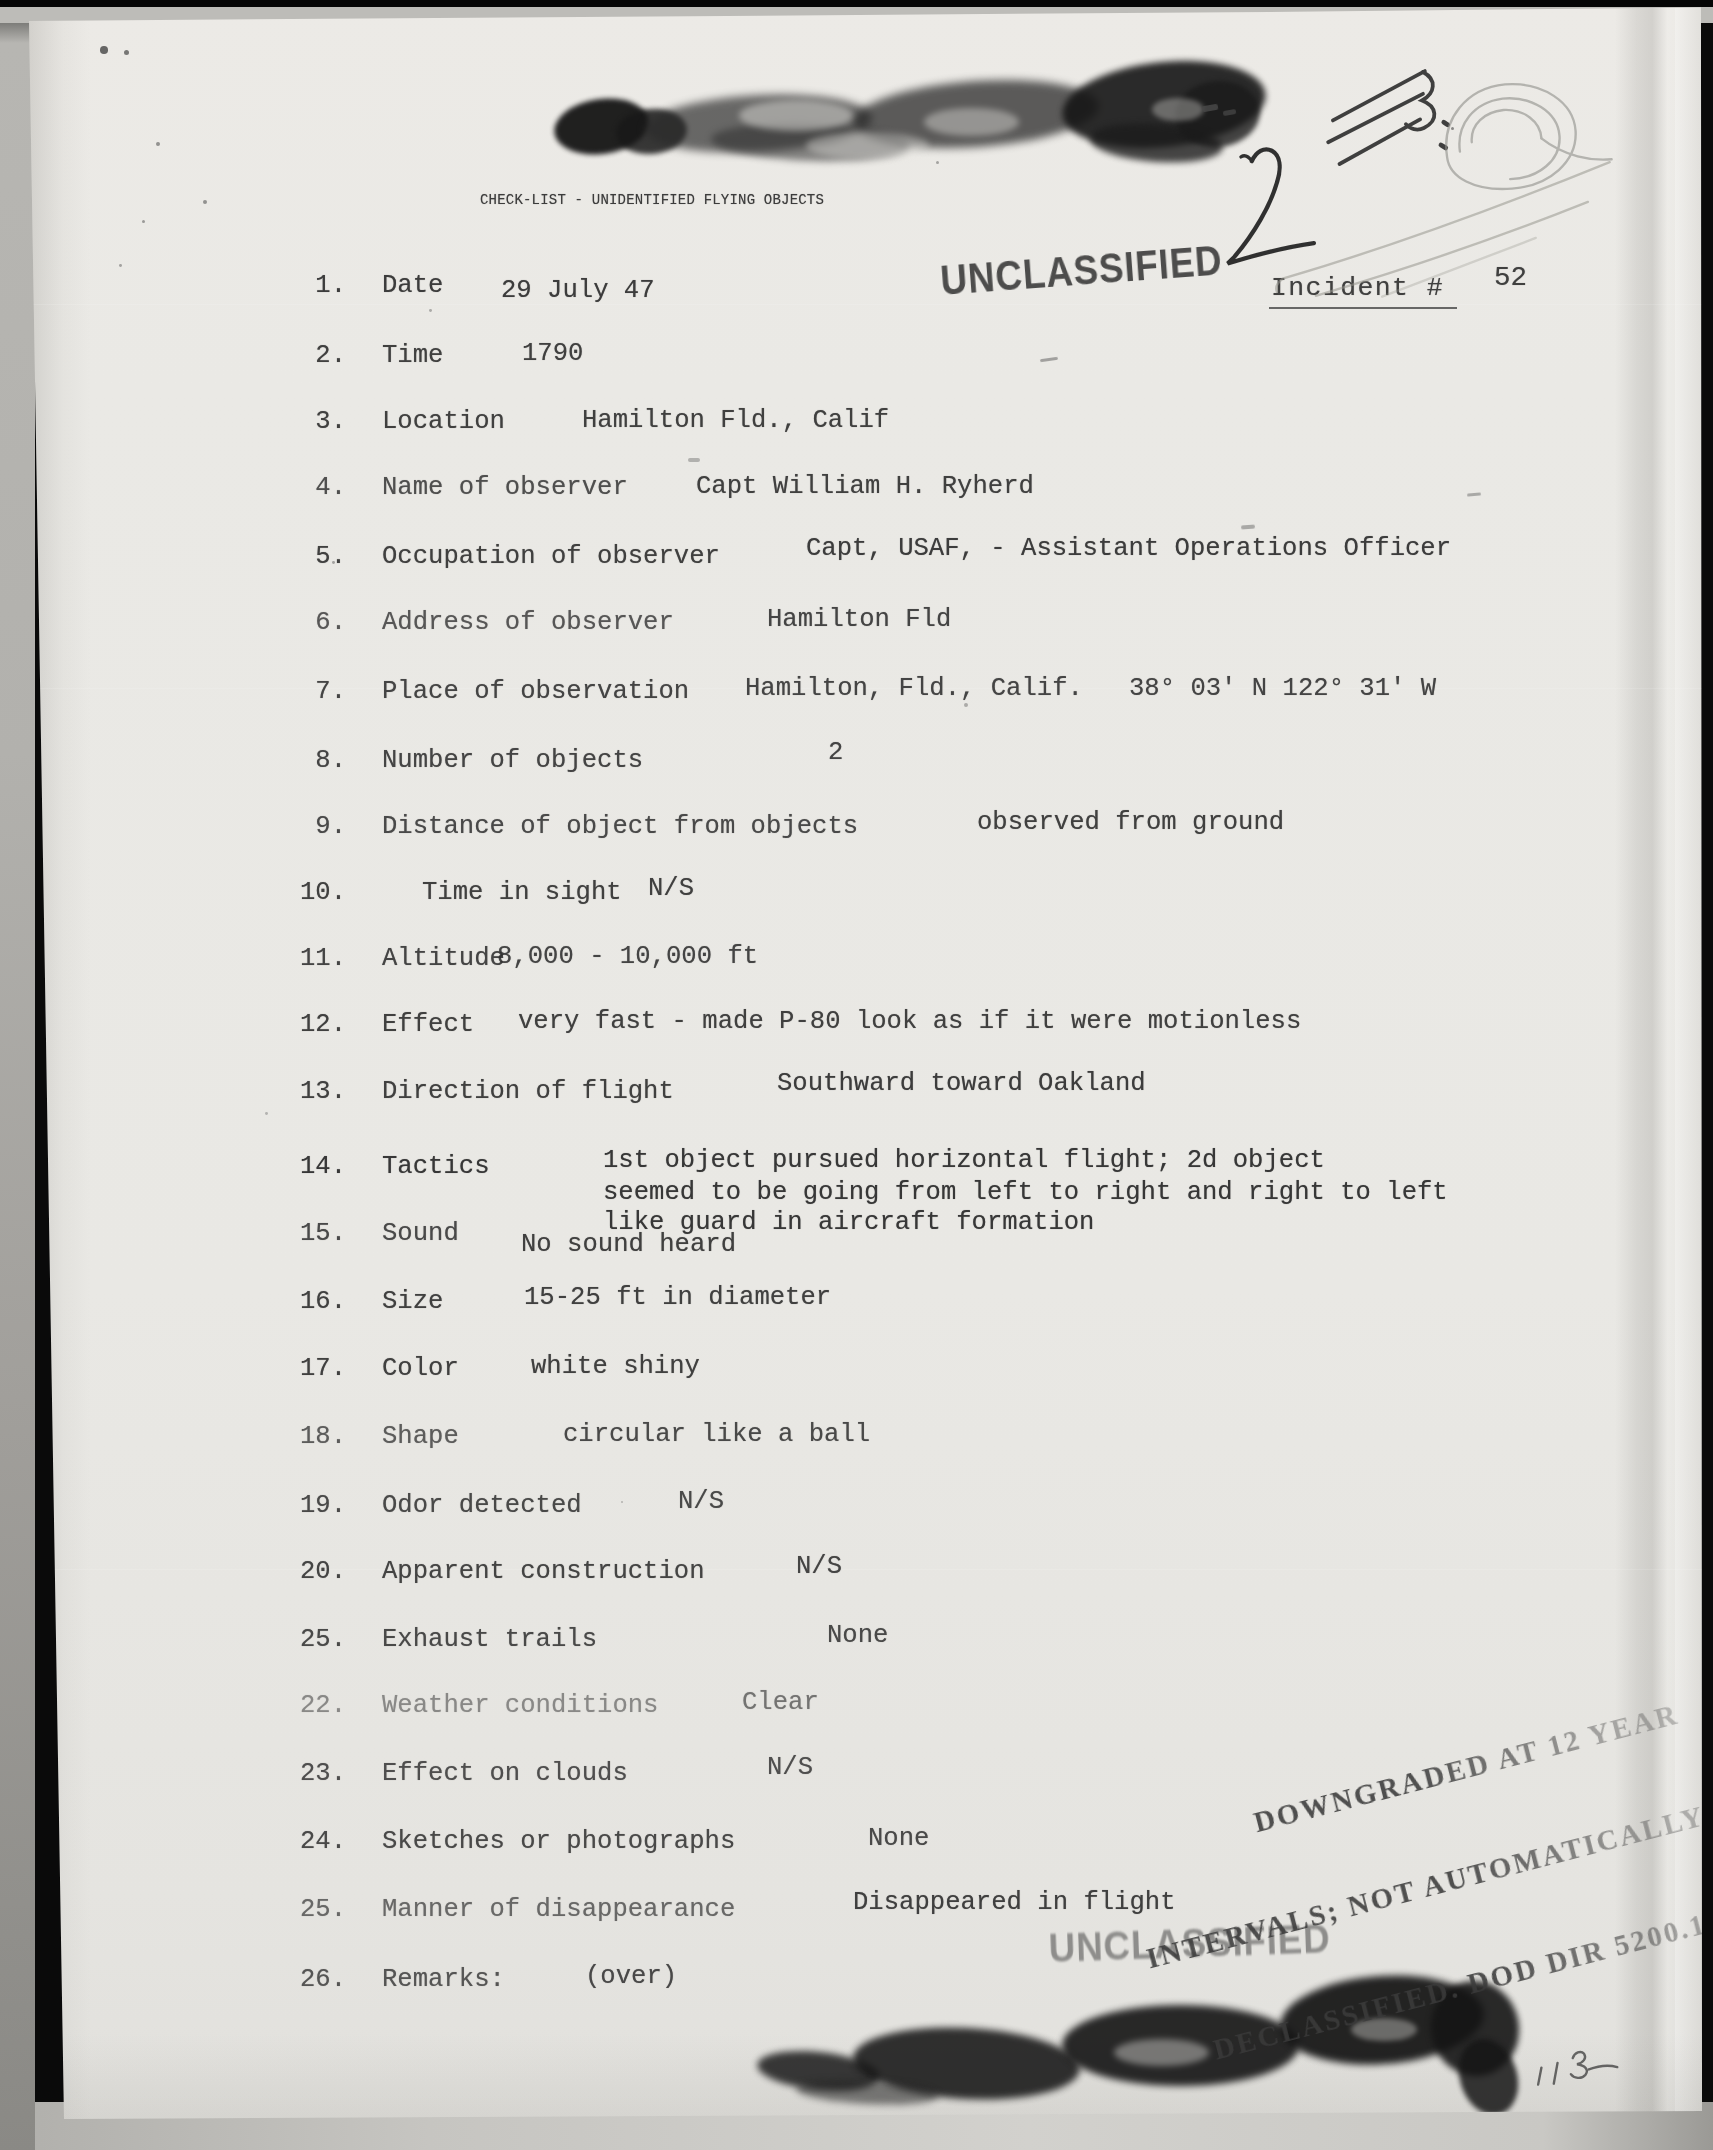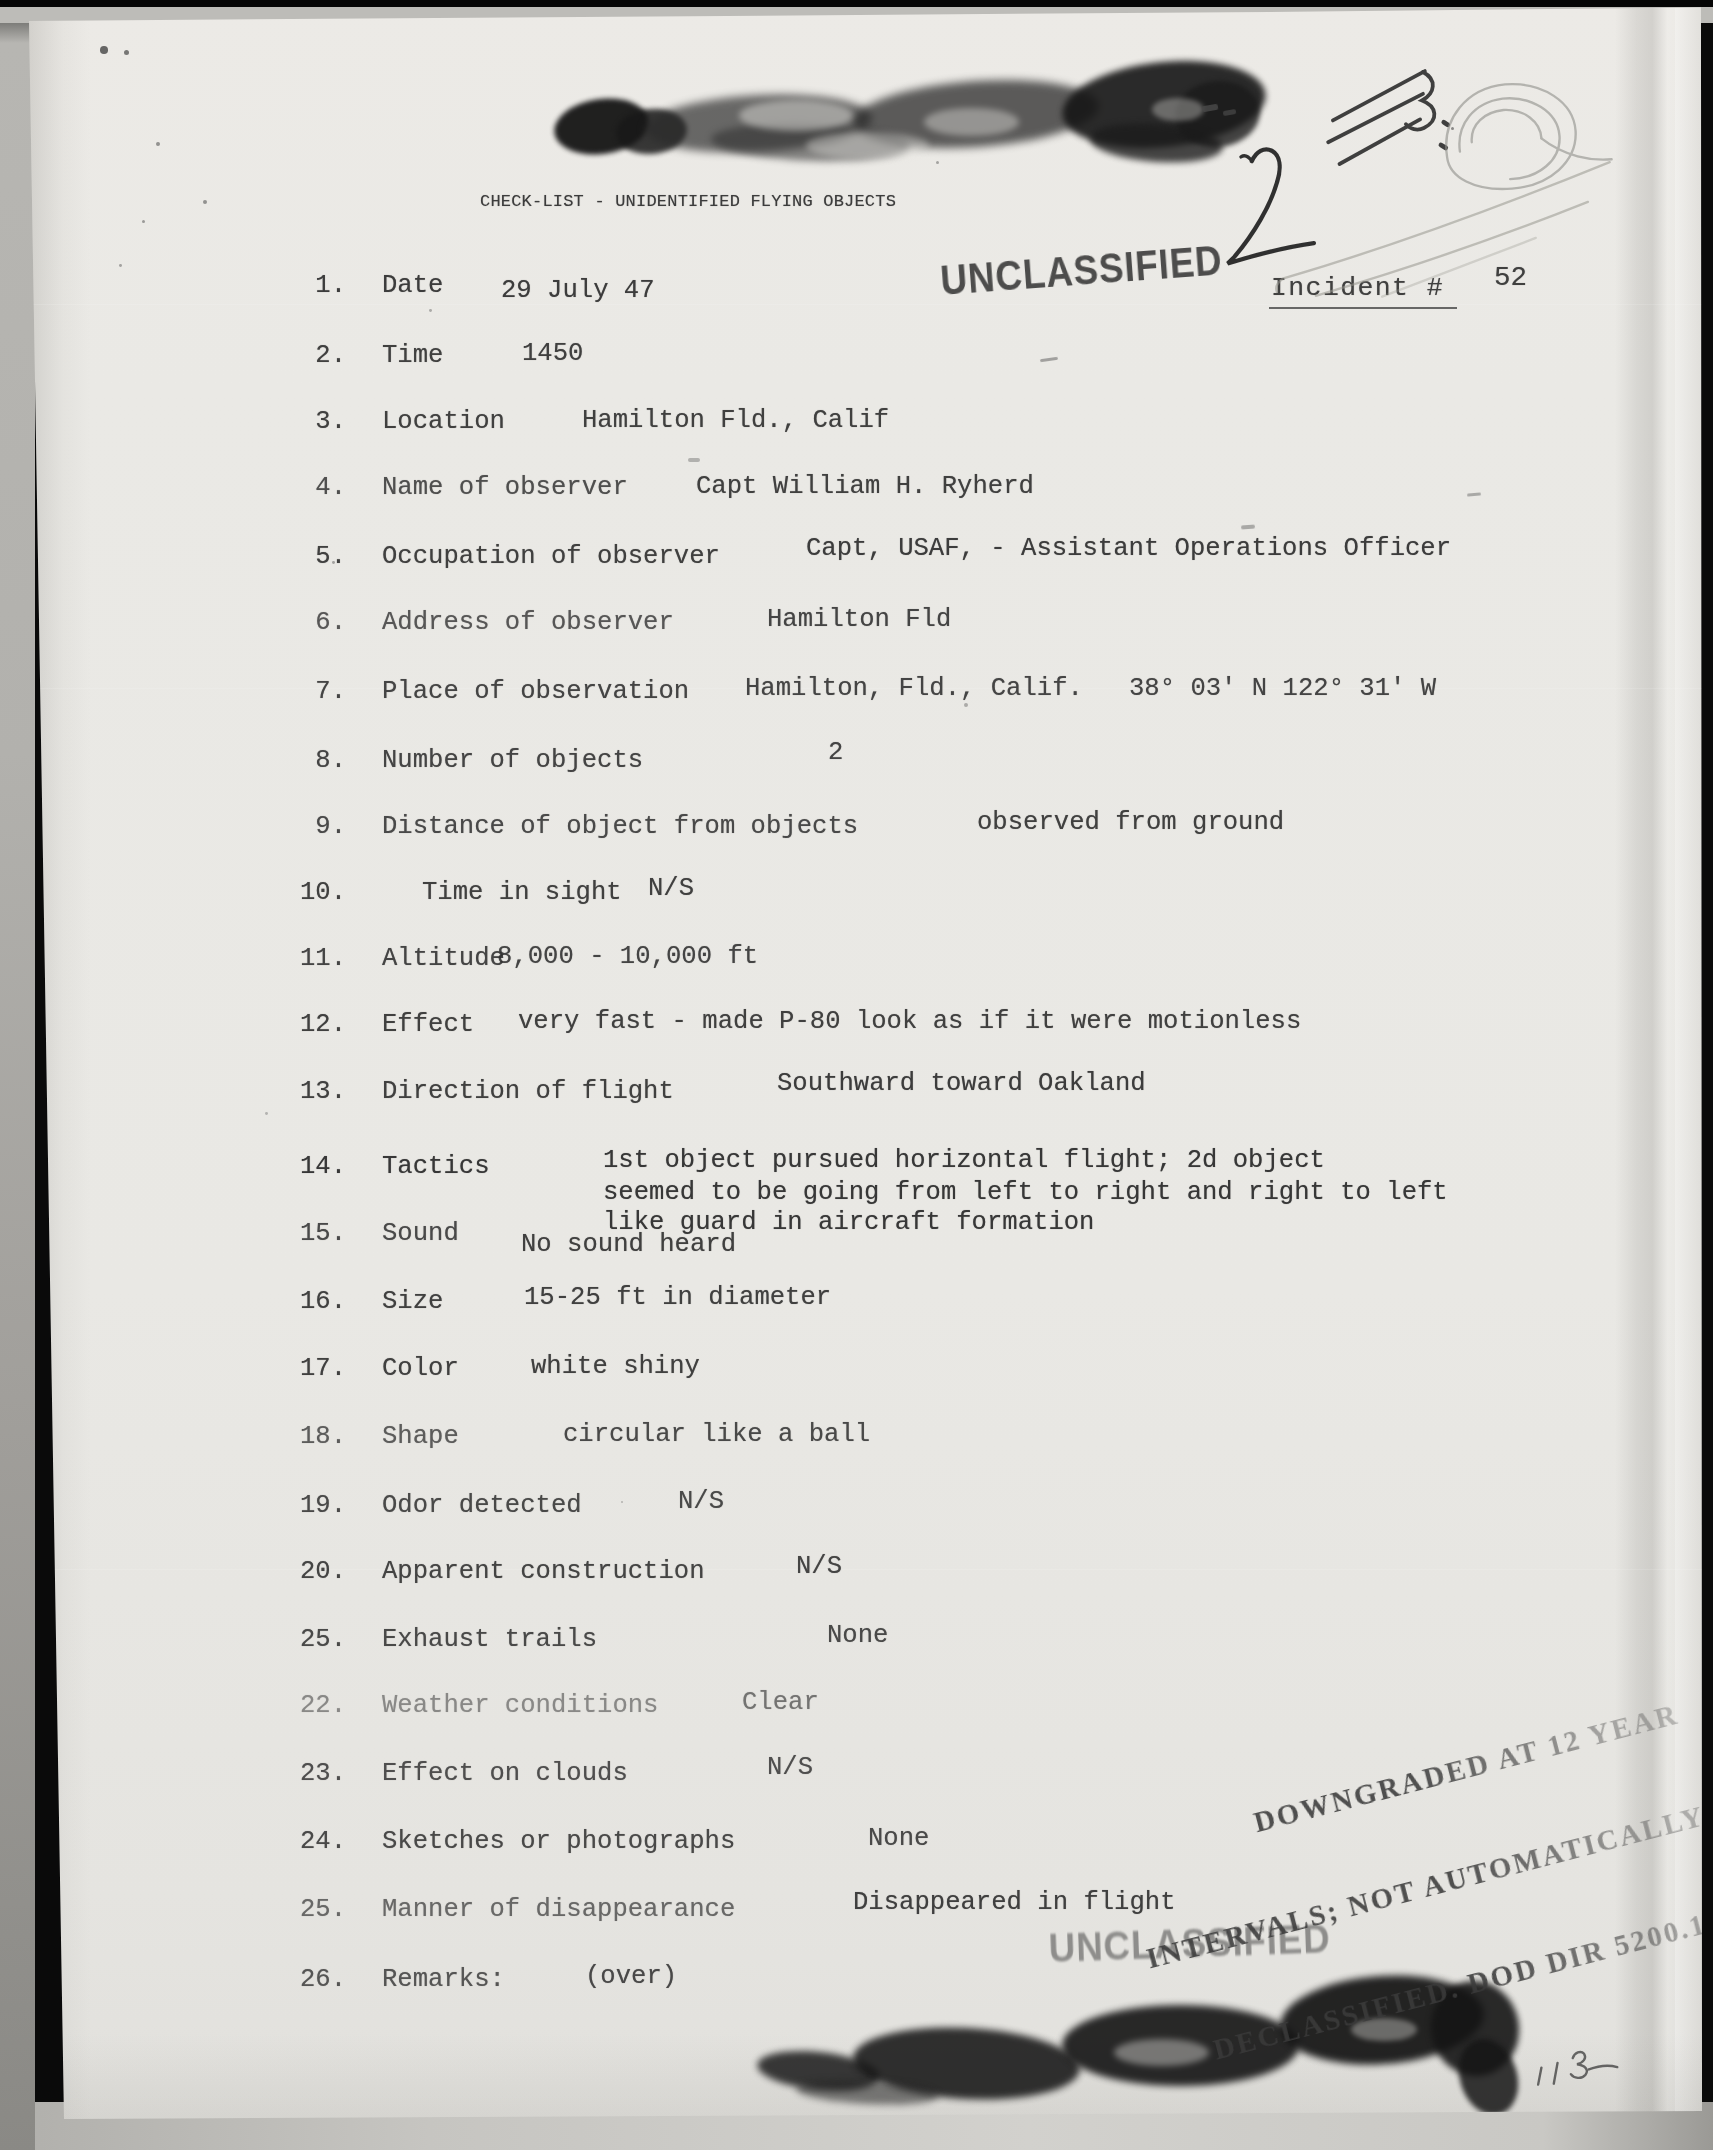--- a/index.html
+++ b/index.html
@@ -23,21 +23,21 @@
     background:linear-gradient(90deg,rgba(0,0,0,0),rgba(85,83,78,.12) 35%,rgba(85,83,78,.17) 60%,rgba(255,255,255,.10) 85%,rgba(0,0,0,0));}
   .edge-right{position:absolute;left:1675px;top:7.6px;width:26.5px;height:2104px;
     background:linear-gradient(90deg,rgba(255,255,255,.28),rgba(200,198,194,.30));}
   .shade-bottom{position:absolute;left:62px;top:2033px;width:1640px;height:86px;
     background:linear-gradient(180deg,rgba(0,0,0,0),rgba(105,103,97,.10));}
   .streak{position:absolute;height:0.9px;background:rgba(255,255,255,.5);opacity:.25;}
 
   
   .typed{position:absolute;font-family:"Liberation Mono",monospace;color:#2e2e2e;
     line-height:1;white-space:pre;filter:blur(0.3px);text-shadow:0 0 0.9px rgba(46,46,46,.55);}
-  .t-title{font-size:17px;letter-spacing:0.2px;}
+  .t-title{font-size:14px;letter-spacing:0.2px;}
   .t-body{font-size:25.6px;}
   .t-num{width:109px;text-align:right;}
   .t-incident{font-size:26.5px;letter-spacing:1.4px;}
   .t-52{font-size:27.5px;}
   .u-line{position:absolute;background:#474747;filter:blur(0.6px);}
 
   
   .stamp{position:absolute;font-family:"Liberation Sans",sans-serif;font-weight:700;
     color:#2b2b2b;white-space:pre;line-height:1;}
   .stamp-uncl-top{font-size:42px;letter-spacing:0.9px;transform:rotate(-4.2deg) scaleX(.88);
@@ -133,21 +133,21 @@
       <div style="margin-left:0">INTERVALS; NOT AUTOMATICALLY</div>
       <div style="margin-left:42px">DECLASSIFIED. DOD DIR 5200.10</div>
     </div>
 
     <div id="rows">
         <div class="typed t-body t-num" style="left: 237px; top: 273px; opacity: 0.92;">1.</div>
         <div class="typed t-body" style="left: 382px; top: 273px; opacity: 0.92;">Date</div>
         <div class="typed t-body" style="left: 501px; top: 271px; opacity: 0.92; margin-top: 7px;">29 July 47</div>
         <div class="typed t-body t-num" style="left: 237px; top: 343px; opacity: 0.9;">2.</div>
         <div class="typed t-body" style="left: 382px; top: 343px; opacity: 0.9;">Time</div>
-        <div class="typed t-body" style="left: 522px; top: 341px; opacity: 0.9;">1450</div>
+        <div class="typed t-body" style="left: 522px; top: 341px; opacity: 0.9;">1790</div>
         <div class="typed t-body t-num" style="left: 237px; top: 409px; opacity: 0.9;">3.</div>
         <div class="typed t-body" style="left: 382px; top: 409px; opacity: 0.9;">Location</div>
         <div class="typed t-body" style="left: 582px; top: 408px; opacity: 0.9;">Hamilton Fld., Calif</div>
         <div class="typed t-body t-num" style="left: 237px; top: 475px; opacity: 0.82;">4.</div>
         <div class="typed t-body" style="left: 382px; top: 475px; opacity: 0.82;">Name of observer</div>
         <div class="typed t-body" style="left: 696px; top: 474px; opacity: 0.9;">Capt William H. Ryherd</div>
         <div class="typed t-body t-num" style="left: 237px; top: 544px; opacity: 0.9;">5.</div>
         <div class="typed t-body" style="left: 382px; top: 544px; opacity: 0.9;">Occupation of observer</div>
         <div class="typed t-body" style="left: 806px; top: 536px; opacity: 0.92;">Capt, USAF, - Assistant Operations Officer</div>
         <div class="typed t-body t-num" style="left: 237px; top: 610px; opacity: 0.78;">6.</div>

